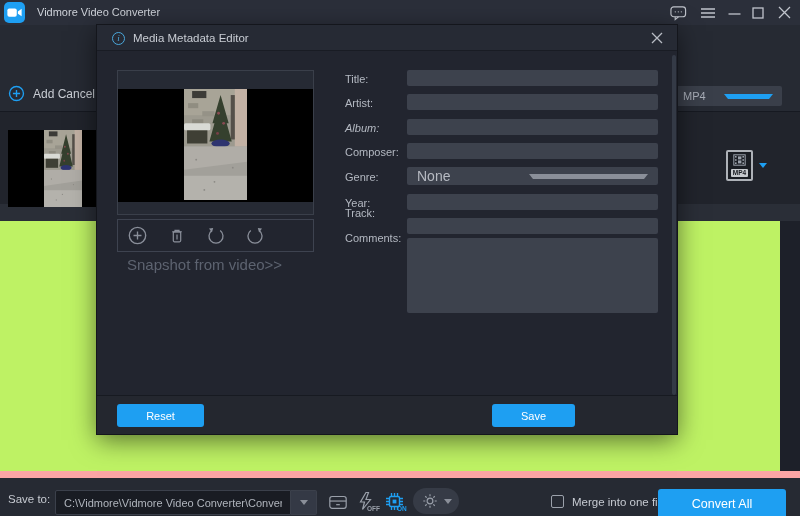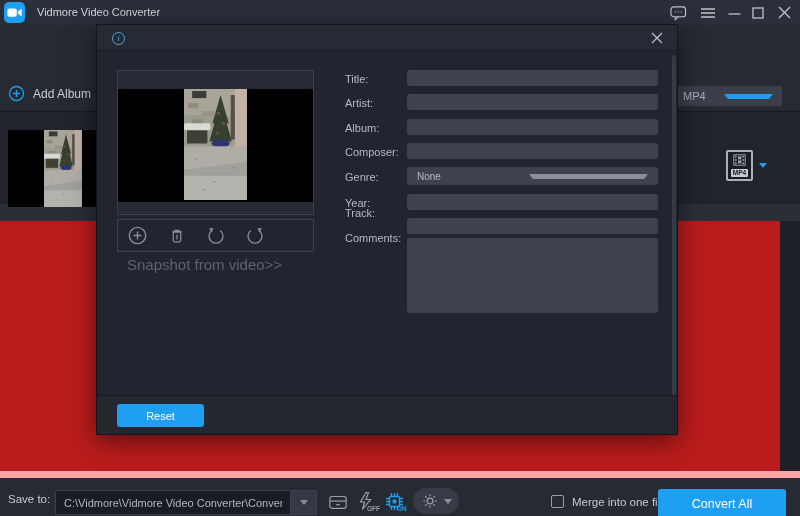--- a/index.html
+++ b/index.html
@@ -1,18 +1,18 @@
 <!DOCTYPE html>
 <html><head>
 <meta charset="utf-8">
 <style>
   * { margin:0; padding:0; box-sizing:border-box; }
   html,body { width:800px; height:516px; }
   body { font-family:"Liberation Sans", sans-serif; background:#1d2029; overflow:hidden; }
-  .screen { position:relative; width:780px; height:516px; background:#b91c1c; }
+  .screen { position:relative; width:780px; height:516px; background:#bef264; }
 
   
   .titlebar { position:absolute; left:0; top:0; width:800px; height:25px; background:#2b2f3a; }
   .app-icon { position:absolute; left:4px; top:2px; width:21px; height:21px; background:#1e9ff2; border-radius:5px; display:flex; align-items:center; justify-content:center; }
   .app-title { position:absolute; left:37px; top:0; height:25px; line-height:25px; font-size:11px; color:#cfd3da; }
   .win-ctl { position:absolute; top:0; height:25px; display:flex; align-items:center; justify-content:center; cursor:pointer; }
 
   
   .toolbar-strip { position:absolute; left:0; top:25px; width:800px; height:87px; background:#262a33; border-bottom:1px solid #161921; }
   .add-files { position:absolute; left:8px; top:60px; display:flex; align-items:center; gap:8px; cursor:pointer; }
@@ -44,21 +44,21 @@
 
   .preview-box { position:absolute; left:20px; top:45px; width:197px; height:145px; background:#262a34; border:1px solid #3a3f4a; }
   .preview-black { position:absolute; left:0; top:18px; width:195px; height:113px; background:#000; display:flex; justify-content:center; }
   .tools-box { position:absolute; left:20px; top:194px; width:197px; height:33px; border:1px solid #3e4350; display:flex; align-items:center; padding-left:3px; gap:6px; }
   .tool-btn { width:33px; height:29px; display:flex; align-items:center; justify-content:center; cursor:pointer; }
   .snapshot-link { position:absolute; left:30px; top:231px; font-size:15px; color:#5d6370; cursor:pointer; }
 
   .fld-label { position:absolute; left:248px; font-size:11px; color:#b4b9c2; }
   .fld-input { position:absolute; left:310px; width:251px; height:16px; background:#3d424d; border:none; border-radius:2px; color:#d6dae0; font-size:11px; padding:0 7px; outline:none; font-family:"Liberation Sans", sans-serif; }
   .fld-select { position:absolute; left:310px; width:251px; height:18px; background:#3d424d; border-radius:2px; display:flex; align-items:center; padding:0 10px; cursor:pointer; }
-  .fld-select span { flex:1; font-size:10px; color:#b6bac2; }
+  .fld-select span { flex:1; font-size:14px; color:#b6bac2; }
   .fld-textarea { position:absolute; left:310px; top:213px; width:251px; height:75px; background:#3d424d; border:none; border-radius:2px; color:#d6dae0; font-size:11px; padding:4px 7px; resize:none; outline:none; font-family:"Liberation Sans", sans-serif; }
 
   .dlg-footer { position:absolute; left:0; top:370px; width:580px; height:39px; background:#24272f; border-top:1px solid #171a21; }
   .blue-btn { position:absolute; top:8px; height:23px; background:#1e9ff2; border:none; border-radius:3px; color:#fff; font-size:11px; cursor:pointer; font-family:"Liberation Sans", sans-serif; }
 
   
   .bottom-bar { position:absolute; left:0; top:471px; width:800px; height:45px; background:#262a33; border-top:7px solid #fca5a5; }
   .save-to { position:absolute; left:8px; top:15px; font-size:11.5px; color:#c6cad1; }
   .path-field { position:absolute; left:55px; top:12px; width:236px; height:25px; background:#191c23; border:1px solid #3b404b; border-radius:2px 0 0 2px; color:#b0b5bd; font-size:11px; padding:0 8px; outline:none; font-family:"Liberation Sans", sans-serif; }
   .path-caret { position:absolute; left:291px; top:12px; width:26px; height:25px; background:#343945; border:1px solid #3b404b; border-left:none; border-radius:0 2px 2px 0; display:flex; align-items:center; justify-content:center; cursor:pointer; }
@@ -144,21 +144,21 @@
         </svg>
     </div>
   </div>
 
   <div class="toolbar-strip">
     <div class="add-files">
       <svg width="17" height="17" viewBox="0 0 20 20" fill="none" stroke="#1e9ff2" stroke-width="1.6">
         <circle cx="10" cy="10" r="8.2"></circle>
         <path d="M10 5.8 V14.2 M5.8 10 H14.2"></path>
       </svg>
-      <span class="add-files-label">Add Album</span>
+      <span class="add-files-label">Add Cancel</span>
       <span class="caret sm"></span>
     </div>
     <div class="format-select">
       <span>MP4</span>
       <span class="caret blue"></span>
     </div>
   </div>
 
   <div class="list-area">
     <div class="row-band"></div>
@@ -182,20 +182,21 @@
         </svg>
         <span class="mp4-badge-label">MP4</span>
       </div>
       <span class="caret blue sm"></span>
     </div>
   </div>
 
   <div class="dialog">
     <div class="dlg-header">
       <div class="dlg-info">i</div>
+      <div class="dlg-title">Media Metadata Editor</div>
       <div class="dlg-close">
         <svg width="12" height="12" viewBox="0 0 12 12" stroke="#b8bcc4" stroke-width="1.3">
             <path d="M1 1 L11 11 M11 1 L1 11"></path>
           </svg>
       </div>
     </div>
     <div class="dlg-scrollbar"></div>
 
     <div class="preview-box">
       <div class="preview-black">
@@ -233,21 +234,21 @@
       </div>
     </div>
     <div class="snapshot-link">Snapshot from video&gt;&gt;</div>
 
     <label class="fld-label" style="top:48px;">Title:</label>
     <input class="fld-input" style="top: 45px;" value="">
 
     <label class="fld-label" style="top:72px;">Artist:</label>
     <input class="fld-input" style="top: 69px;" value="">
 
-    <label class="fld-label" style="top:97px;">Album:</label>
+    <label class="fld-label" style="top:97px;font-style:italic;">Album:</label>
     <input class="fld-input" style="top: 94px;" value="">
 
     <label class="fld-label" style="top:121px;">Composer:</label>
     <input class="fld-input" style="top: 118px;" value="">
 
     <label class="fld-label" style="top:146px;">Genre:</label>
     <div class="fld-select" style="top:142px;">
       <span>None</span>
       <span class="caret"></span>
     </div>
@@ -256,20 +257,21 @@
     <input class="fld-input" style="top: 169px;" value="">
 
     <label class="fld-label" style="top:182px;">Track:</label>
     <input class="fld-input" style="top: 193px;" value="">
 
     <label class="fld-label" style="top:207px;">Comments:</label>
     <textarea class="fld-textarea" value="" style=""></textarea>
 
     <div class="dlg-footer">
       <button class="blue-btn" style="left:20px;width:87px;">Reset</button>
+      <button class="blue-btn" style="left:395px;width:83px;">Save</button>
     </div>
   </div>
 
   <div class="bottom-bar">
     <span class="save-to">Save to:</span>
     <input class="path-field" value="C:\Vidmore\Vidmore Video Converter\Converted" style="">
     <div class="path-caret">
       <span class="caret"></span>
     </div>
 

